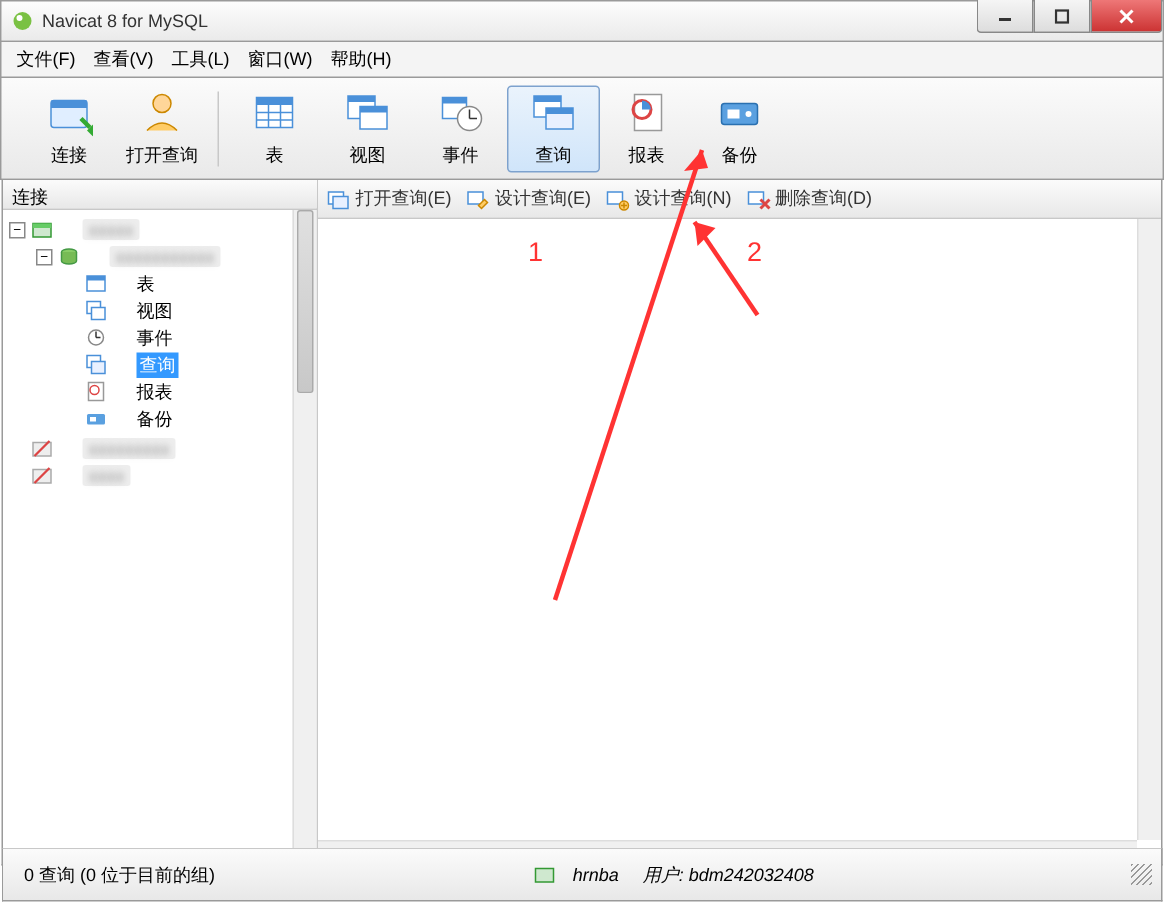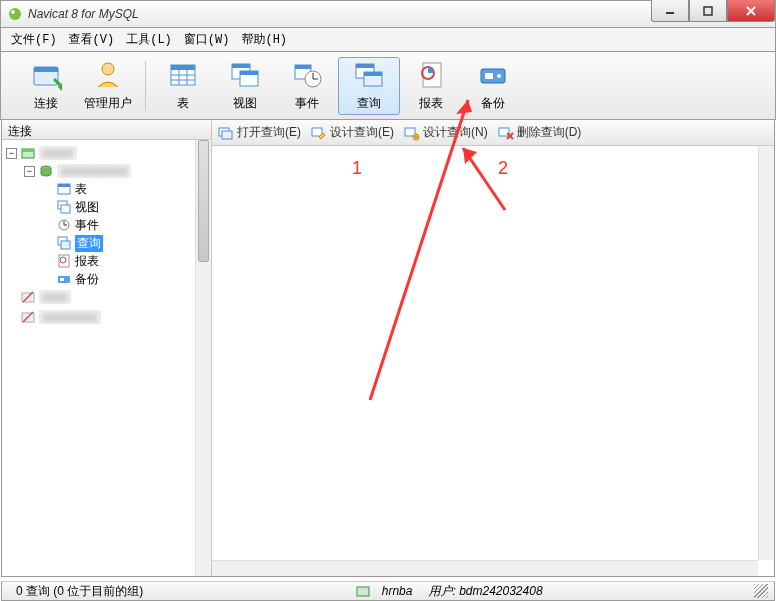--- a/index.html
+++ b/index.html
@@ -1,63 +1,63 @@
 <!DOCTYPE html>
 <html><head>
 <meta charset="utf-8">
 <style>
 * { box-sizing: border-box; margin: 0; padding: 0; font-family: "Microsoft YaHei", "SimSun", Tahoma, sans-serif; }
 body { background: #fff; width: 776px; height: 601px; overflow: hidden; position: relative; }
 
 
-.titlebar { height: 28px; background: linear-gradient(#fdfdfd,#eaeaea); border: 1px solid #9a9a9a; display: flex; align-items: center; padding-left: 6px; font-style: italic; }
+.titlebar { height: 28px; background: linear-gradient(#fdfdfd,#eaeaea); border: 1px solid #9a9a9a; display: flex; align-items: center; padding-left: 6px; }
 .titlebar .app-icon { width: 16px; height: 16px; margin-right: 5px; display:inline-block; }
 .titlebar .title { font-size: 12px; color: #333; }
 .winctrls { margin-left: auto; display: flex; height: 100%; }
 .winctrls div { width: 38px; height: 22px; border: 1px solid #888; border-top: none; margin-top:-1px; display:flex; align-items:center; justify-content:center; font-size:11px; background: linear-gradient(#f5f5f5,#ddd); }
 .winctrls .min { border-radius: 0 0 0 3px; }
 .winctrls .close { background: linear-gradient(#e77,#c33); color:#fff; width:48px; border-radius:0 0 3px 0; }
 
 
 .menubar { height: 24px; border: 1px solid #9a9a9a; border-top: none; display:flex; align-items:center; padding-left:4px; font-size:12px; background:#f4f4f4; }
-.menubar span { padding: 3px 6px; cursor:default;font-family:Liberation Mono, monospace; }
+.menubar span { padding: 3px 6px; cursor:default; }
 
 
 .toolbar { height: 68px; border: 1px solid #9a9a9a; border-top:none; background: linear-gradient(#fbfbfb,#e9e9e9); display:flex; align-items:center; padding-left:14px; }
 .toolbtn { width: 62px; height: 58px; display:flex; flex-direction:column; align-items:center; justify-content:center; gap:4px; font-size:12px; border:1px solid transparent; border-radius:3px; }
 .toolbtn.active { border-color:#7da2ce; background: linear-gradient(#eaf3fc,#d0e5fa); }
 .tool-icon { width: 32px; height: 32px; display:flex; align-items:center; justify-content:center; }
 .tool-sep { width:1px; height:50px; background:#c8c8c8; margin:0 6px; }
 
 
 .main { position:absolute; top:120px; left:1px; right:1px; bottom:24px; border: 1px solid #9a9a9a; border-top:none; display:flex; }
 .side-head { position:absolute; top:0; left:0; width:210px; height:20px; background: linear-gradient(#fbfbfb,#e8e8e8); border-bottom:1px solid #c8c8c8; font-size:12px; padding:3px 6px; }
 .sidebar { width:210px; border-right:1px solid #c8c8c8; padding-top:22px; font-size:12px; overflow:auto; position:relative; }
 .tree { padding: 2px 4px; }
 .tree-node { display:flex; align-items:center; height:18px; white-space:nowrap; }
 .tree-toggle { width:11px; height:11px; border:1px solid #888; font-size:9px; line-height:9px; text-align:center; margin-right:3px; background:#fff; }
 .tree-icon { width:16px; height:16px; margin-right:3px; display:inline-flex; align-items:center; justify-content:center; }
-.tree-label { cursor:default; }
+.tree-label { cursor:default;margin-left:16px; }
 .tree-label.sel { background:#3399ff; color:#fff; padding:0 2px; }
 .tree-child { padding-left:18px; }
 .blur { color:transparent; text-shadow: 0 0 5px rgba(80,80,80,0.6); background:rgba(200,200,200,0.3); border-radius:2px; padding:0 4px; }
 .sidebar-scroll { position:absolute; right:0; top:20px; bottom:0; width:16px; background:#f0f0f0; border-left:1px solid #ddd; }
 .sidebar-scroll::before { content:''; position:absolute; top:0; left:2px; right:2px; height:120px; background:linear-gradient(#e0e0e0,#c8c8c8); border:1px solid #aaa; border-radius:2px; }
 
 
 .content { flex:1; display:flex; flex-direction:column; position:relative;border-radius:31px; }
 .subtoolbar { height:26px; background: linear-gradient(#fbfbfb,#e8e8e8); border-bottom:1px solid #c8c8c8; display:flex; align-items:center; padding-left:6px; font-size:12px; }
 .subtoolbar .sbtn { display:flex; align-items:center; margin-right:10px; color:#333; }
 .subtoolbar .sbtn .sicon { width:16px; height:16px; margin-right:3px; display:inline-flex; }
 .content-body { flex:1; background:#fff; position:relative; overflow:auto; }
 .content-scroll-v { position:absolute; right:0; top:26px; bottom:16px; width:16px; background:#f0f0f0; border-left:1px solid #ddd; }
 .content-scroll-h { position:absolute; right:16px; bottom:0; left:0; height:16px; background:#f0f0f0; border-top:1px solid #ddd; }
 
 
-.statusbar { position:absolute; bottom:0; left:1px; right:1px; height:20px; border:1px solid #9a9a9a; border-top:1px solid #c8c8c8; background:linear-gradient(#fbfbfb,#e8e8e8); font-size:12px; display:flex; align-items:center; padding:0 6px; }
+.statusbar { position:absolute; bottom:0; left:1px; right:1px; height:36px; border:1px solid #9a9a9a; border-top:1px solid #c8c8c8; background:linear-gradient(#fbfbfb,#e8e8e8); font-size:12px; display:flex; align-items:center; padding:0 6px; }
 .statusbar .cell { padding:0 8px; }
 .statusbar .mid { margin-left:auto; display:flex; align-items:center;font-style:italic; }
 .resize-grip { margin-left:auto; width:14px; height:14px; background:repeating-linear-gradient(135deg,#999,#999 1px,transparent 1px,transparent 3px); }
 
 
 .annotation-arrow { position:absolute; pointer-events:none; }
 .annotation-num { position:absolute; color:#f33; font-size:18px; font-weight:normal; pointer-events:none; }
 </style>
 </head>
 <body>
@@ -110,21 +110,21 @@
       </span>
     <span>连接</span>
   </div>
   <div class="toolbtn">
     <span class="tool-icon">
         <svg width="32" height="32">
           <circle cx="16" cy="10" r="6" fill="#ffd699" stroke="#cc8800"></circle>
           <path d="M6 28 Q16 18 26 28" fill="#ffcc66" stroke="#cc8800"></path>
         </svg>
       </span>
-    <span>管理用户</span>
+    <span>打开查询</span>
   </div>
   <div class="tool-sep"></div>
   <div class="toolbtn">
     <span class="tool-icon">
         <svg width="32" height="32">
           <rect x="4" y="6" width="24" height="20" fill="#fff" stroke="#4a90d9"></rect>
           <rect x="4" y="6" width="24" height="5" fill="#4a90d9"></rect>
           <line x1="12" y1="6" x2="12" y2="26" stroke="#4a90d9"></line>
           <line x1="20" y1="6" x2="20" y2="26" stroke="#4a90d9"></line>
           <line x1="4" y1="16" x2="28" y2="16" stroke="#4a90d9"></line>
@@ -271,39 +271,39 @@
               <span class="tree-icon">
                 <svg width="14" height="14">
                   <rect x="1" y="4" width="12" height="7" rx="1" fill="#5aa0e0"></rect>
                   <rect x="3" y="6" width="4" height="3" fill="#fff"></rect>
                 </svg>
               </span>
               <span class="tree-label">备份</span>
             </div>
         </div>
       </div>
+      <div class="tree-node" style="margin-top:2px">
+        <span style="width:14px"></span>
+        <span class="tree-icon">
+            <svg width="14" height="14">
+              <rect x="1" y="3" width="12" height="9" fill="#eee" stroke="#aaa"></rect>
+              <line x1="2" y1="12" x2="12" y2="2" stroke="#d44" stroke-width="1.5"></line>
+            </svg>
+          </span>
+        <span class="tree-label blur">xxxxxxxxx</span>
+      </div>
       <div class="tree-node">
         <span style="width:14px"></span>
         <span class="tree-icon">
             <svg width="14" height="14">
               <rect x="1" y="3" width="12" height="9" fill="#eee" stroke="#aaa"></rect>
               <line x1="2" y1="12" x2="12" y2="2" stroke="#d44" stroke-width="1.5"></line>
             </svg>
           </span>
         <span class="tree-label blur">xxxx</span>
-      </div>
-      <div class="tree-node" style="margin-top:2px">
-        <span style="width:14px"></span>
-        <span class="tree-icon">
-            <svg width="14" height="14">
-              <rect x="1" y="3" width="12" height="9" fill="#eee" stroke="#aaa"></rect>
-              <line x1="2" y1="12" x2="12" y2="2" stroke="#d44" stroke-width="1.5"></line>
-            </svg>
-          </span>
-        <span class="tree-label blur">xxxxxxxxx</span>
       </div>
     </div>
     <div class="sidebar-scroll"></div>
   </div>
 
   <div class="content">
     <div class="subtoolbar">
       <div class="sbtn">
           <span class="sicon">
             <svg width="16" height="16">

